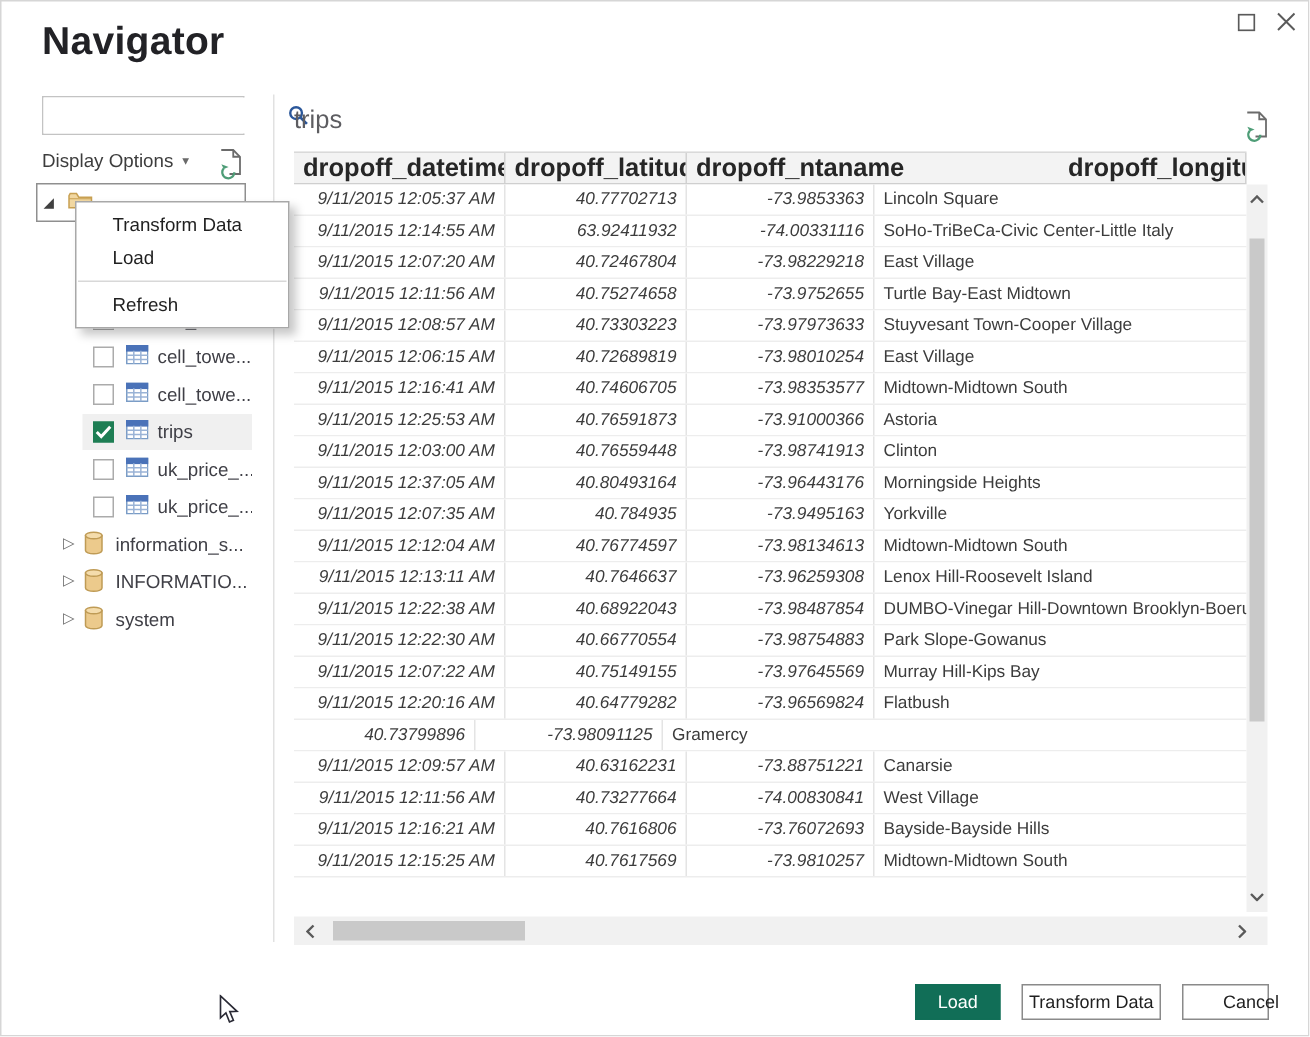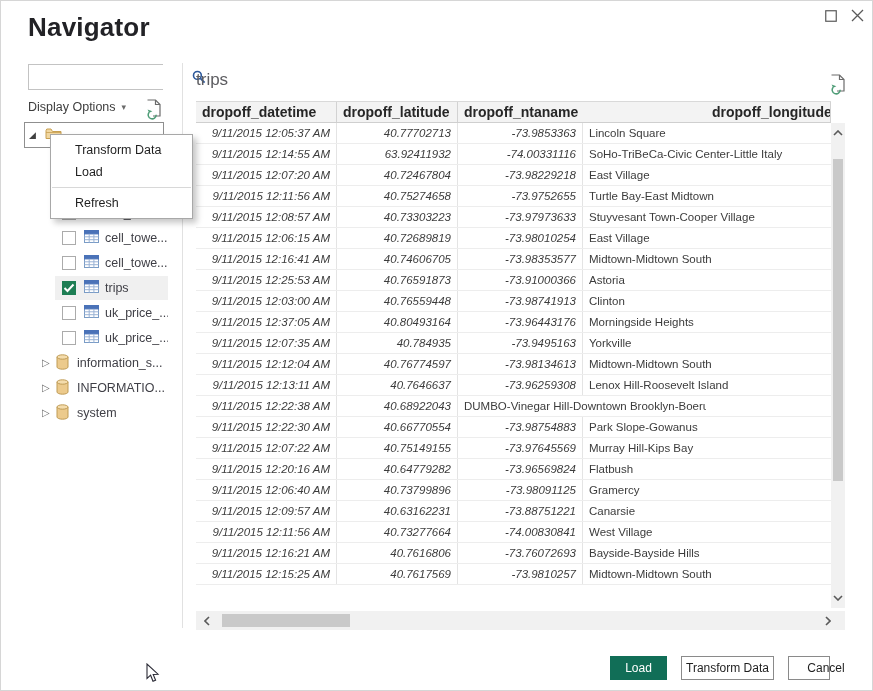--- a/index.html
+++ b/index.html
@@ -45,42 +45,42 @@
   
   .ctx-menu { position:absolute; left:50px; top:134px; width:143px; background:#fff; border:1px solid #a8a8a8;
     box-shadow:4px 4px 6px rgba(0,0,0,.22); z-index:30; padding:4px 0; }
   .ctx-item { height:22px; line-height:22px; padding-left:24px; font-size:12.5px; color:#1f1f1f; cursor:default; }
   .ctx-sep { border-top:1px solid #d8d8d8; margin:4px 1px; }
 
   
   .preview-title { position:absolute; left:196px; top:70px; font-size:17px; color:#5d5d61; }
   .grid-wrap { position:absolute; left:196px; top:101px; width:635px; }
   .h-row { display:flex; height:22px; background:#f3f3f3; border-top:1px solid #d9d9d9; border-bottom:1px solid #cfcfcf; }
-  .h-cell { font-size:14px; font-weight:bold; color:#262626; line-height:20px; padding-left:6px; border-right:1px solid #d2d2d2; overflow:hidden; white-space:nowrap; }
+  .h-cell { font-size:17px; font-weight:bold; color:#262626; line-height:20px; padding-left:6px; border-right:1px solid #d2d2d2; overflow:hidden; white-space:nowrap; }
   .t-row { display:flex; height:21px; border-bottom:1px solid #ededed; background:#fff; }
   .cell { font-size:11.5px; color:#3c3c3c; line-height:20px; border-right:1px solid #e4e4e4; overflow:hidden; white-space:nowrap; }
   .c0 { width:141px; } .c1 { width:121px; } .c2 { width:125px; } .c3 { width:248px; border-right:none; }
   .cell.c0,.cell.c1,.cell.c2 { text-align:right; font-style:italic; padding-right:6px; }
   .cell.c3 { padding-left:6px; }
 
   
   .vscroll { position:absolute; left:831px; top:123px; width:14px; height:485px; background:#f1f1f1; }
   .vscroll .arrow { position:absolute; left:0; width:14px; height:16px; display:flex; align-items:center; justify-content:center; }
   .vscroll .up { top:2px; } .vscroll .down { bottom:2px; }
   .vscroll .thumb { position:absolute; left:2px; top:36px; width:10px; height:322px; background:#c9c9c9; }
   .hscroll { position:absolute; left:196px; top:611px; width:649px; height:19px; background:#f1f1f1; }
   .hscroll .arrow { position:absolute; top:0; width:18px; height:19px; display:flex; align-items:center; justify-content:center; }
   .hscroll .left { left:2px; } .hscroll .right { right:8px; }
   .hscroll .thumb { position:absolute; left:26px; top:3px; width:128px; height:13px; background:#c9c9c9; }
 
   
   .btn { position:absolute; top:656px; height:24px; font-size:12px; display:flex; align-items:center; justify-content:center; cursor:default; font-family:"Liberation Sans",sans-serif; }
   #btn-load { left:610px; width:57px; background:#116e57; color:#fff; border:1px solid #116e57; }
   #btn-transform { left:681px; width:93px; background:#fff; color:#1f1f1f; border:1px solid #8a8a8a; }
-  #btn-cancel { left:788px; width:42px; background:#fff; color:#1f1f1f; border:1px solid #8a8a8a;padding-left:34px; }
+  #btn-cancel { left:788px; width:58px; background:#fff; color:#1f1f1f; border:1px solid #8a8a8a;padding-left:34px; }
 
   .cursor { position:absolute; left:146px; top:663px; z-index:40; }
 </style>
 </head>
 <body>
 
 <div id="dialog">
 
   <div class="win-btn" id="btn-maximize">
     <span>
@@ -317,20 +317,21 @@
         </div>
         <div class="t-row">
           <div class="cell c0">9/11/2015 12:13:11 AM</div>
           <div class="cell c1">40.7646637</div>
           <div class="cell c2">-73.96259308</div>
           <div class="cell c3">Lenox Hill-Roosevelt Island</div>
         </div>
         <div class="t-row">
           <div class="cell c0">9/11/2015 12:22:38 AM</div>
           <div class="cell c1">40.68922043</div>
+          <div class="cell c2">-73.98487854</div>
           <div class="cell c3">DUMBO-Vinegar Hill-Downtown Brooklyn-Boerum</div>
         </div>
         <div class="t-row">
           <div class="cell c0">9/11/2015 12:22:30 AM</div>
           <div class="cell c1">40.66770554</div>
           <div class="cell c2">-73.98754883</div>
           <div class="cell c3">Park Slope-Gowanus</div>
         </div>
         <div class="t-row">
           <div class="cell c0">9/11/2015 12:07:22 AM</div>
@@ -338,21 +339,20 @@
           <div class="cell c2">-73.97645569</div>
           <div class="cell c3">Murray Hill-Kips Bay</div>
         </div>
         <div class="t-row">
           <div class="cell c0">9/11/2015 12:20:16 AM</div>
           <div class="cell c1">40.64779282</div>
           <div class="cell c2">-73.96569824</div>
           <div class="cell c3">Flatbush</div>
         </div>
         <div class="t-row">
-          <div class="cell c0">9/11/2015 12:06:40 AM</div>
           <div class="cell c1">40.73799896</div>
           <div class="cell c2">-73.98091125</div>
           <div class="cell c3">Gramercy</div>
         </div>
         <div class="t-row">
           <div class="cell c0">9/11/2015 12:09:57 AM</div>
           <div class="cell c1">40.63162231</div>
           <div class="cell c2">-73.88751221</div>
           <div class="cell c3">Canarsie</div>
         </div>

